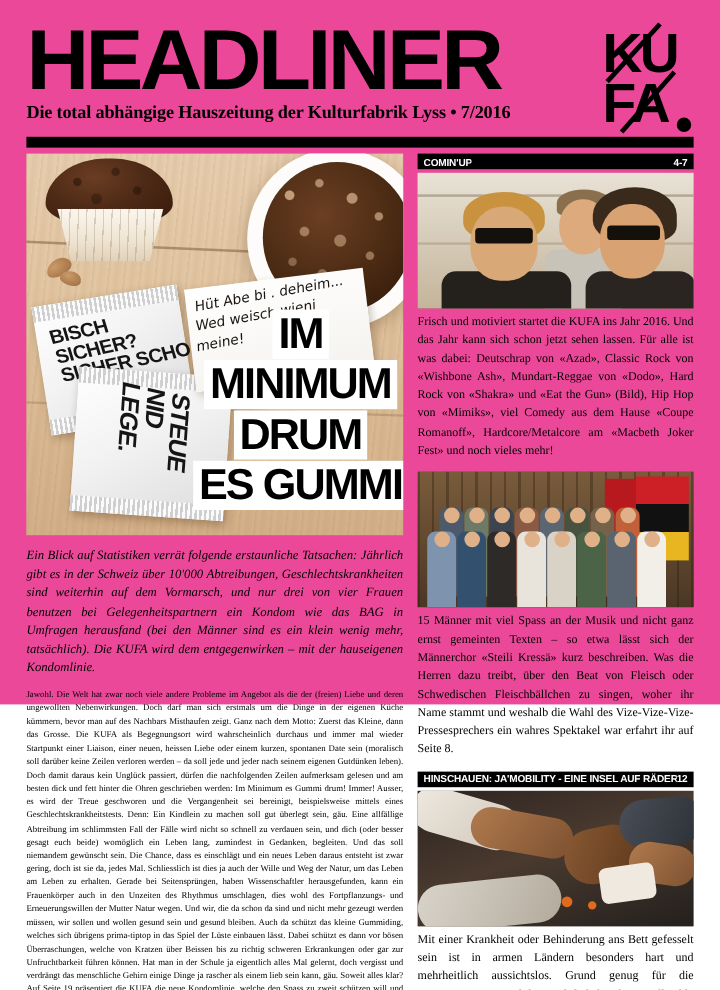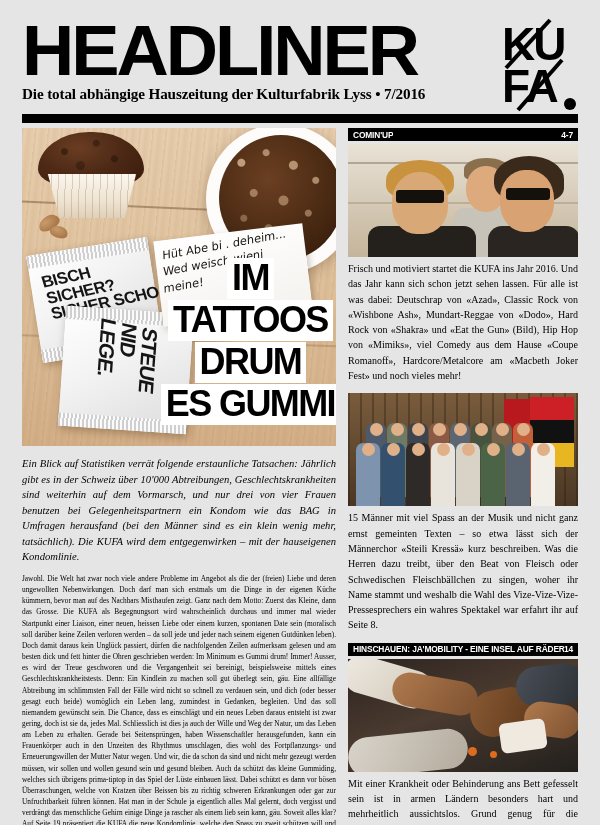--- a/index.html
+++ b/index.html
@@ -2,21 +2,21 @@
 <html><head>
 <meta charset="utf-8">
 <style>
   * { box-sizing: border-box; margin: 0; padding: 0; }
   html, body {
     width: 600px; height: 825px;
     background: #ffffff;
     font-family: "Liberation Sans", sans-serif;
     overflow: hidden;
   }
-  .page { position: relative; width: 600px; height: 825px; background: #e5e5e5; }
+  .page { position: relative; width: 600px; height: 587px; background: #ec4899; }
 
   
   .masthead { position: absolute; left: 22px; top: 18px; width: 556px; height: 92px; }
   .headliner {
     font-family: "Liberation Sans", sans-serif;
     font-weight: bold;
     font-size: 71px;
     letter-spacing: -3.0px;
     line-height: 0.92;
     color: #000;
@@ -329,21 +329,21 @@
       <div class="packet packet-b">
         <div class="packet-label">STEUE NID LEGE.</div>
       </div>
 
       <div class="note">
         <div class="note-text">Hüt Abe bi . deheim... Wed weisch wieni meine!</div>
       </div>
 
       <div class="hero-headline">
         <div><span class="hl-line">IM</span></div>
-        <div><span class="hl-line">TATTOOS</span></div>
+        <div><span class="hl-line">MINIMUM</span></div>
         <div><span class="hl-line">DRUM</span></div>
         <div><span class="hl-line">ES GUMMI</span></div>
       </div>
     </div>
 
     <div class="lead">Ein Blick auf Statistiken verrät folgende erstaunliche Tatsachen: Jährlich gibt es in der Schweiz über 10'000 Abtreibungen, Geschlechtskrankheiten sind weiterhin auf dem Vormarsch, und nur drei von vier Frauen benutzen bei Gelegenheitspartnern ein Kondom wie das BAG in Umfragen herausfand (bei den Männer sind es ein klein wenig mehr, tatsächlich). Die KUFA wird dem entgegenwirken – mit der hauseigenen Kondomlinie.</div>
     <div class="body-text">Jawohl. Die Welt hat zwar noch viele andere Probleme im Angebot als die der (freien) Liebe und deren ungewollten Nebenwirkungen. Doch darf man sich erstmals um die Dinge in der eigenen Küche kümmern, bevor man auf des Nachbars Misthaufen zeigt. Ganz nach dem Motto: Zuerst das Kleine, dann das Grosse. Die KUFA als Begegnungsort wird wahrscheinlich durchaus und immer mal wieder Startpunkt einer Liaison, einer neuen, heissen Liebe oder einem kurzen, spontanen Date sein (moralisch soll darüber keine Zeilen verloren werden – da soll jede und jeder nach seinem eigenen Gutdünken leben). Doch damit daraus kein Unglück passiert, dürfen die nachfolgenden Zeilen aufmerksam gelesen und am besten dick und fett hinter die Ohren geschrieben werden: Im Minimum es Gummi drum! Immer! Ausser, es wird der Treue geschworen und die Vergangenheit sei bereinigt, beispielsweise mittels eines Geschlechtskrankheitstests. Denn: Ein Kindlein zu machen soll gut überlegt sein, gäu. Eine allfällige Abtreibung im schlimmsten Fall der Fälle wird nicht so schnell zu verdauen sein, und dich (oder besser gesagt euch beide) womöglich ein Leben lang, zumindest in Gedanken, begleiten. Und das soll niemandem gewünscht sein. Die Chance, dass es einschlägt und ein neues Leben daraus entsteht ist zwar gering, doch ist sie da, jedes Mal. Schliesslich ist dies ja auch der Wille und Weg der Natur, um das Leben am Leben zu erhalten. Gerade bei Seitensprüngen, haben Wissenschaftler herausgefunden, kann ein Frauenkörper auch in den Unzeiten des Rhythmus umschlagen, dies wohl des Fortpflanzungs- und Erneuerungswillen der Mutter Natur wegen. Und wir, die da schon da sind und nicht mehr gezeugt werden müssen, wir sollen und wollen gesund sein und gesund bleiben. Auch da schützt das kleine Gummiding, welches sich übrigens prima-tiptop in das Spiel der Lüste einbauen lässt. Dabei schützt es dann vor bösen Überraschungen, welche von Kratzen über Beissen bis zu richtig schweren Erkrankungen oder gar zur Unfruchtbarkeit führen können. Hat man in der Schule ja eigentlich alles Mal gelernt, doch vergisst und verdrängt das menschliche Gehirn einige Dinge ja rascher als einem lieb sein kann, gäu. Soweit alles klar? Auf Seite 19 präsentiert die KUFA die neue Kondomlinie, welche den Spass zu zweit schützen will und dabei noch etwas Unterhaltung oder gar Anregung bietet...</div>
   </div>
 
   <div class="side-col">
@@ -429,21 +429,21 @@
               <div class="p-head"></div>
             </div>
         </div>
       </div>
       <div class="teaser-text">15 Männer mit viel Spass an der Musik und nicht ganz ernst gemeinten Texten – so etwa lässt sich der Männerchor «Steili Kressä» kurz beschreiben. Was die Herren dazu treibt, über den Beat von Fleisch oder Schwedischen Fleischbällchen zu singen, woher ihr Name stammt und weshalb die Wahl des Vize-Vize-Vize-Pressesprechers ein wahres Spektakel war erfahrt ihr auf Seite 8.</div>
     </div>
 
     <div class="teaser">
       <div class="teaser-bar">
         <span class="teaser-title">HINSCHAUEN: JA'MOBILITY - EINE INSEL AUF RÄDERN</span>
-        <span class="teaser-page">14</span>
+        <span class="teaser-page">12</span>
       </div>
       <div class="teaser-photo ph-hands">
         <div class="arm" style="left:-6px; top:4px; width:92px; height:38px; transform:rotate(16deg); background:linear-gradient(120deg,#efe9e0,#cfc6b8);"></div>
         <div class="arm" style="left:44px; top:18px; width:86px; height:34px; transform:rotate(10deg);"></div>
         <div class="arm" style="left:122px; top:30px; width:64px; height:46px; transform:rotate(-12deg); background:linear-gradient(120deg,#8a5a34,#5d391c); border-radius:24px;"></div>
         <div class="arm" style="left:168px; top:6px; width:70px; height:40px; transform:rotate(-6deg); background:linear-gradient(120deg,#4a4f58,#2b2f35);"></div>
         <div class="arm" style="left:176px; top:44px; width:56px; height:34px; transform:rotate(8deg); background:linear-gradient(120deg,#b07a4e,#7d5130);"></div>
         <div class="cloth" style="left:152px; top:62px; width:46px; height:30px; transform:rotate(-8deg);"></div>
         <div class="arm" style="left:0px; top:74px; width:120px; height:40px; transform:rotate(-6deg); background:linear-gradient(120deg,#d9d4cb,#b3aa9c);"></div>
         <div class="ink" style="left:120px; top:88px; width:9px; height:9px; background:#e06a1e;"></div>

